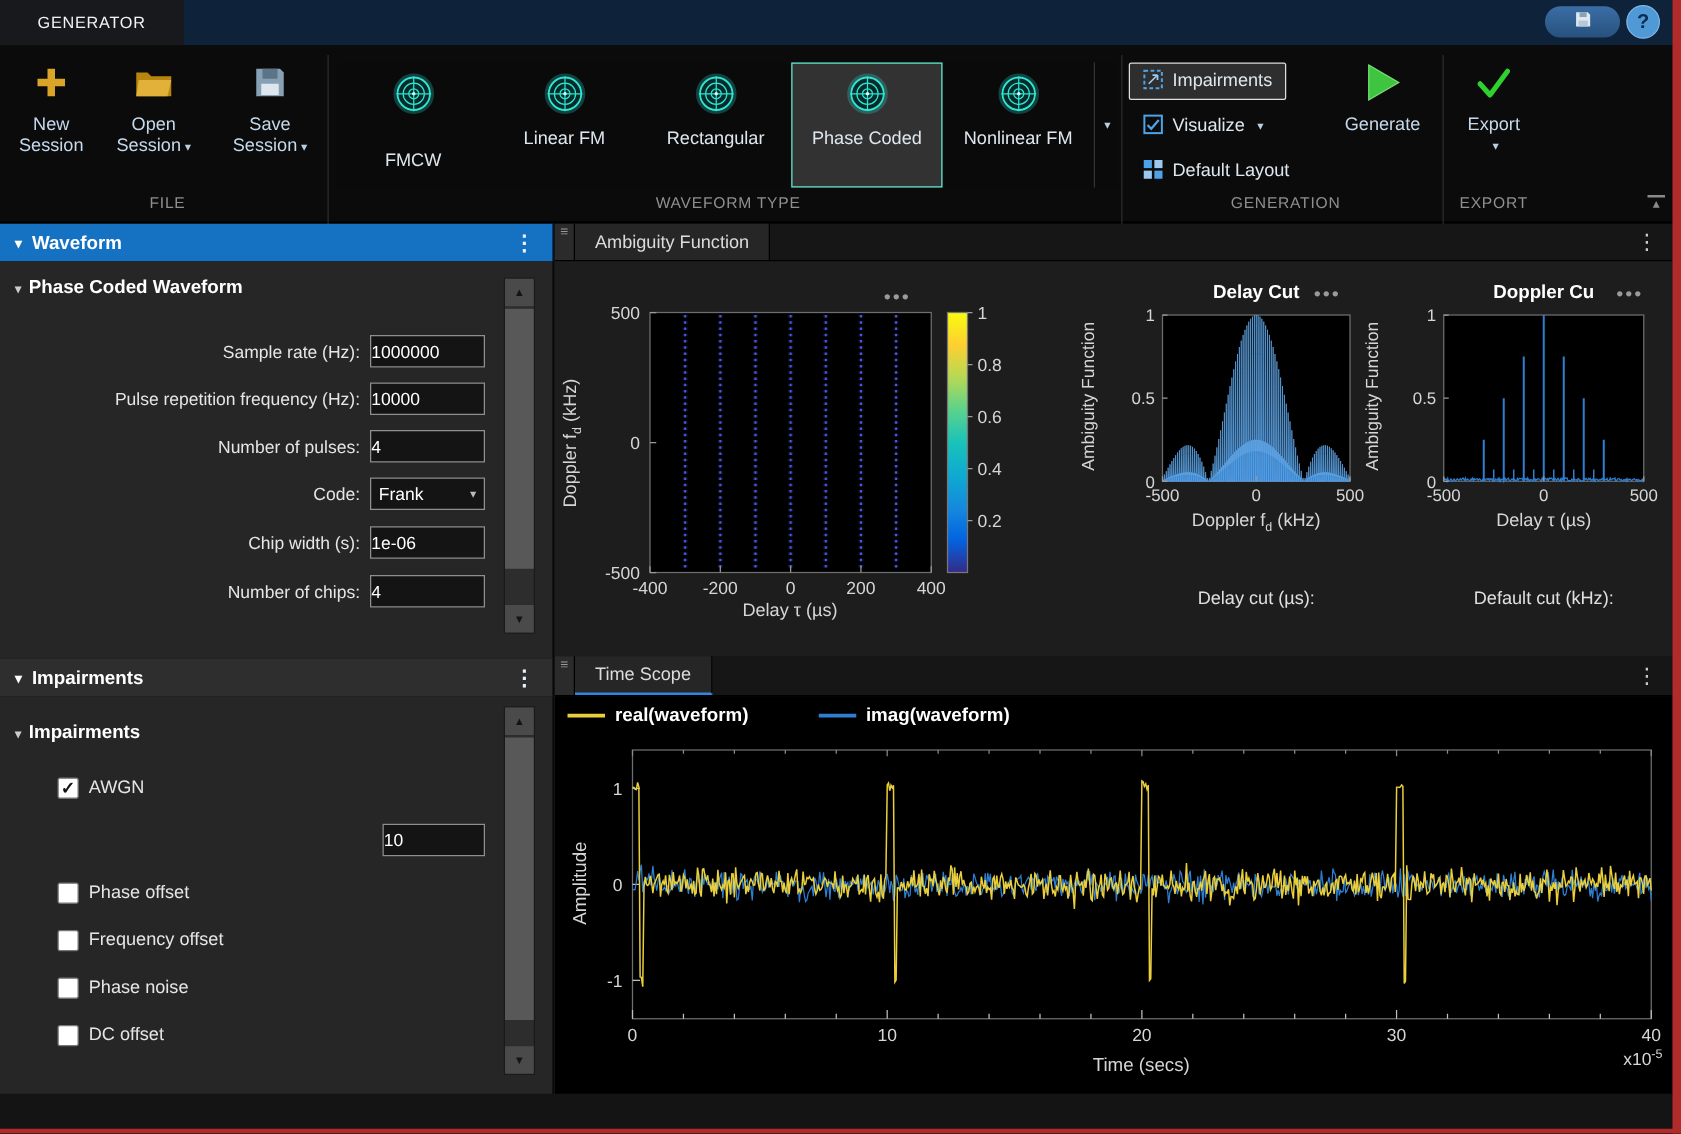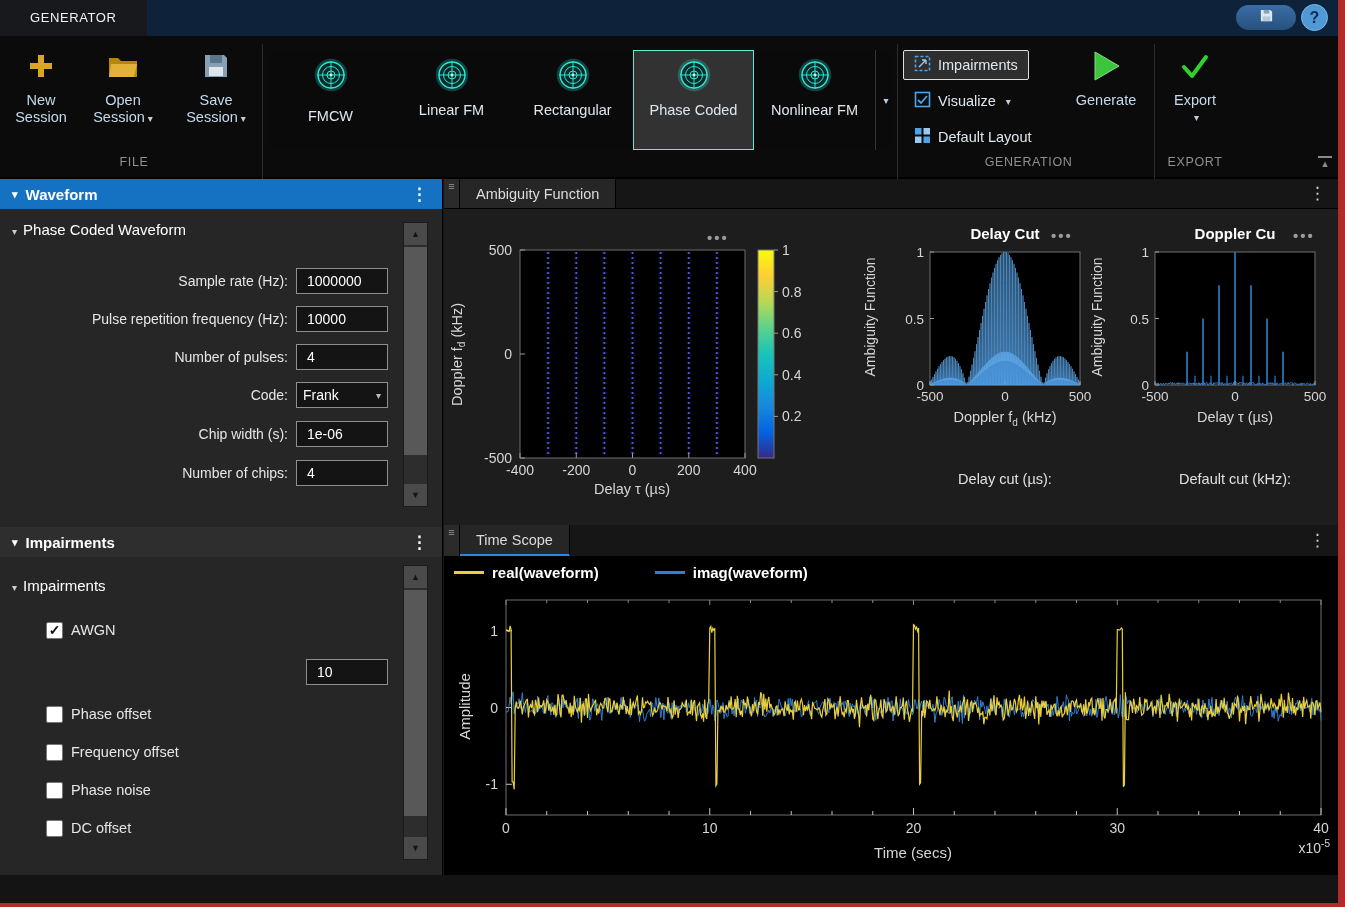--- a/index.html
+++ b/index.html
@@ -31,25 +31,25 @@
 
 
 .panel-header{position:absolute;left:0;width:443px;height:30px;display:flex;align-items:center;color:#fff;font-size:15px;border-right:1px solid #000}
 .panel-header .tri{margin:0 8px 0 12px;font-size:11px}
 .panel-header .kebab{margin-left:auto;margin-right:14px;font-size:17px;color:#eaf2fa}
 .wf-header{top:179px;background:#1571c1;font-weight:600}
 .imp-header{top:527px;background:#2e2e2e;font-weight:600}
 .panel-body{position:absolute;left:0;width:443px;background:#262626;border-right:1px solid #000;overflow:hidden}
 .wf-body{top:209px;height:318px}
 .imp-body{top:557px;height:318px}
-.sec-title{position:absolute;left:12px;color:#fff;font-weight:normal;font-size:15px}
+.sec-title{position:absolute;left:12px;color:#fff;font-weight:bold;font-size:15px}
 .sec-title .tri{font-size:10px;color:#cccccc;margin-right:6px}
 .f-row{position:absolute;height:26px}
 .f-label{position:absolute;left:10px;width:278px;text-align:right;line-height:26px;color:#e6e6e6;font-size:14px}
-.f-input{position:absolute;left:296px;width:92px;height:26px;background:#141414;border:1px solid #8f8f8f;color:#fff;font-size:14px;font-family:"Liberation Sans",sans-serif;padding:0 10px}
+.f-input{position:absolute;left:296px;width:92px;height:26px;background:#141414;border:1px solid #8f8f8f;color:#fff;font-size:14px;font-family:"Liberation Sans",sans-serif;padding:0 0}
 .f-drop{position:absolute;left:296px;width:92px;height:26px;background:#141414;border:1px solid #8f8f8f;color:#fff;font-size:14px;display:flex;align-items:center;padding:0 6px}
 .f-drop .caret{margin-left:auto;color:#bbb}
 .cb-row{position:absolute;left:46px;height:26px;display:flex;align-items:center;gap:8px;color:#e6e6e6;font-size:14.5px}
 .checkbox{width:17px;height:17px;background:#fff;border:1px solid #777;border-radius:2px;display:flex;align-items:center;justify-content:center}
 .checkbox.checked::after{content:"✓";color:#111;font-size:14px;font-weight:bold;line-height:15px}
 .scrollbar{position:absolute;left:403px;width:25px;background:#2d2d2d;border:1px solid #1a1a1a}
 .sb-btn{position:absolute;left:0;width:23px;height:22px;background:#4a4a4a;color:#141414;font-size:9px;display:flex;align-items:center;justify-content:center}
 .sb-thumb{position:absolute;left:0;width:23px;background:#585858}
 
 
@@ -141,21 +141,21 @@
       <div class="gallery-item">
         <span><svg width="34" height="34" viewBox="0 0 34 34">
               <circle cx="17" cy="17" r="15" stroke="rgba(46,230,214,.25)" stroke-width="2.5" fill="none"></circle>
               <circle cx="17" cy="17" r="13" fill="#052a28" stroke="#2ee6d6" stroke-width="1.5"></circle>
               <circle cx="17" cy="17" r="8.5" fill="none" stroke="#2ee6d6"></circle>
               <circle cx="17" cy="17" r="4" fill="none" stroke="#2ee6d6"></circle>
               <line x1="17" y1="3" x2="17" y2="31" stroke="#2ee6d6"></line>
               <line x1="3" y1="17" x2="31" y2="17" stroke="#2ee6d6"></line>
               <circle cx="17" cy="17" r="1.4" fill="#bffff7"></circle>
             </svg></span>
-        <span style="margin-top:12px">FMCW</span>
+        <span style="margin-top:24px">FMCW</span>
       </div>
       <div class="gallery-item">
         <span><svg width="34" height="34" viewBox="0 0 34 34">
               <circle cx="17" cy="17" r="15" stroke="rgba(46,230,214,.25)" stroke-width="2.5" fill="none"></circle>
               <circle cx="17" cy="17" r="13" fill="#052a28" stroke="#2ee6d6" stroke-width="1.5"></circle>
               <circle cx="17" cy="17" r="8.5" fill="none" stroke="#2ee6d6"></circle>
               <circle cx="17" cy="17" r="4" fill="none" stroke="#2ee6d6"></circle>
               <line x1="17" y1="3" x2="17" y2="31" stroke="#2ee6d6"></line>
               <line x1="3" y1="17" x2="31" y2="17" stroke="#2ee6d6"></line>
               <circle cx="17" cy="17" r="1.4" fill="#bffff7"></circle>
@@ -248,20 +248,21 @@
       <span class="ico">
         <svg width="30" height="30" viewBox="0 0 30 30">
             <path d="M4 16 l8 9 L26 6" stroke="#2fd12f" stroke-width="4" fill="none" stroke-linecap="round" stroke-linejoin="round"></path>
           </svg>
       </span>
       <span>Export</span>
       <span class="caret">▾</span>
     </div>
 
     <div class="sec-label" style="left:0;width:268px">FILE</div>
+    <div class="sec-label" style="left:270px;width:625px">WAVEFORM TYPE</div>
     <div class="sec-label" style="left:903px;width:251px">GENERATION</div>
     <div class="sec-label" style="left:1158px;width:74px">EXPORT</div>
     <div class="collapse-icon">▴</div>
   </div>
 
   <div class="panel-header wf-header">
     <span class="tri">▾</span>
     <span>Waveform</span>
     <span class="kebab">⋮</span>
   </div>

